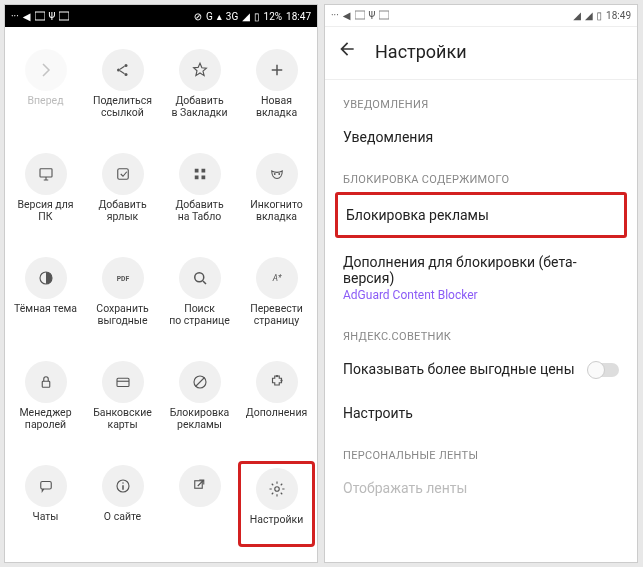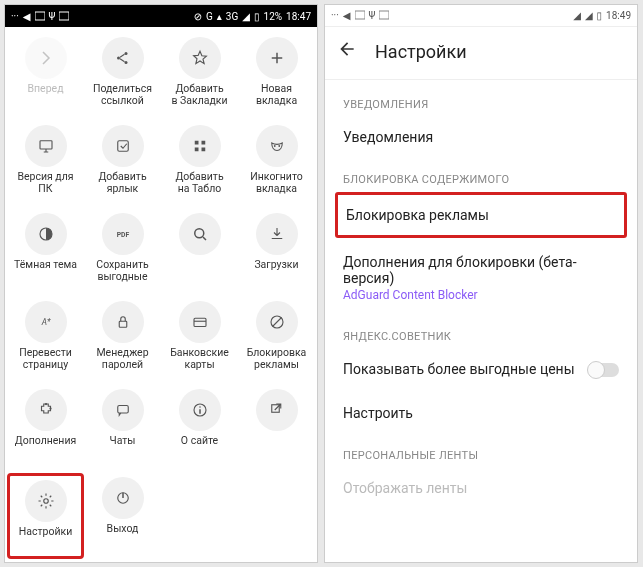--- a/index.html
+++ b/index.html
@@ -43,22 +43,22 @@
     padding: 0 6px;
     gap: 4px;
     border-bottom: 1px solid #eee;
   }
   .statusbar-white .sb-left { display: flex; gap: 4px; }
   .statusbar-white .sb-right { margin-left: auto; display: flex; gap: 4px; align-items: center; }
   .grid {
     flex: 1;
     display: grid;
     grid-template-columns: repeat(4, 1fr);
-    gap: 2px 0;
-    padding: 6px 2px;
+    gap: 18px 0;
+    padding: 18px 2px;
     align-content: start;
     overflow: hidden;
   }
   .cell {
     display: flex;
     flex-direction: column;
     align-items: center;
     justify-content: flex-start;
     text-align: center;
     padding: 4px 1px;
@@ -256,28 +256,22 @@
         </div>
         <div class="lbl">Сохранить
 выгодные</div>
       </div>
       <div class="cell">
         <div class="circ">
           <svg viewBox="0 0 24 24">
             <use href="#i-search"></use>
           </svg>
         </div>
-      </div>
-      <div class="cell">
-        <div class="circ">
-          <svg viewBox="0 0 24 24">
-            <use href="#i-download"></use>
-          </svg>
-        </div>
-        <div class="lbl">Загрузки</div>
+        <div class="lbl">Поиск
+по странице</div>
       </div>
       <div class="cell">
         <div class="circ">
           <svg viewBox="0 0 24 24">
             <use href="#i-translate"></use>
           </svg>
         </div>
         <div class="lbl">Перевести
 страницу</div>
       </div>

